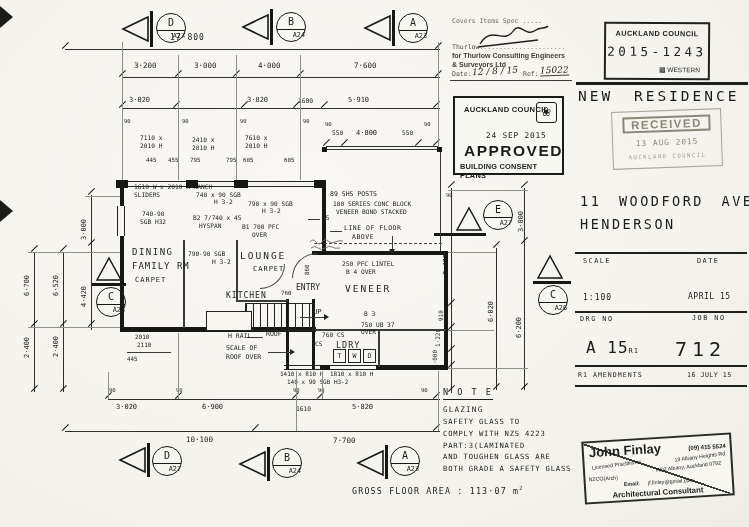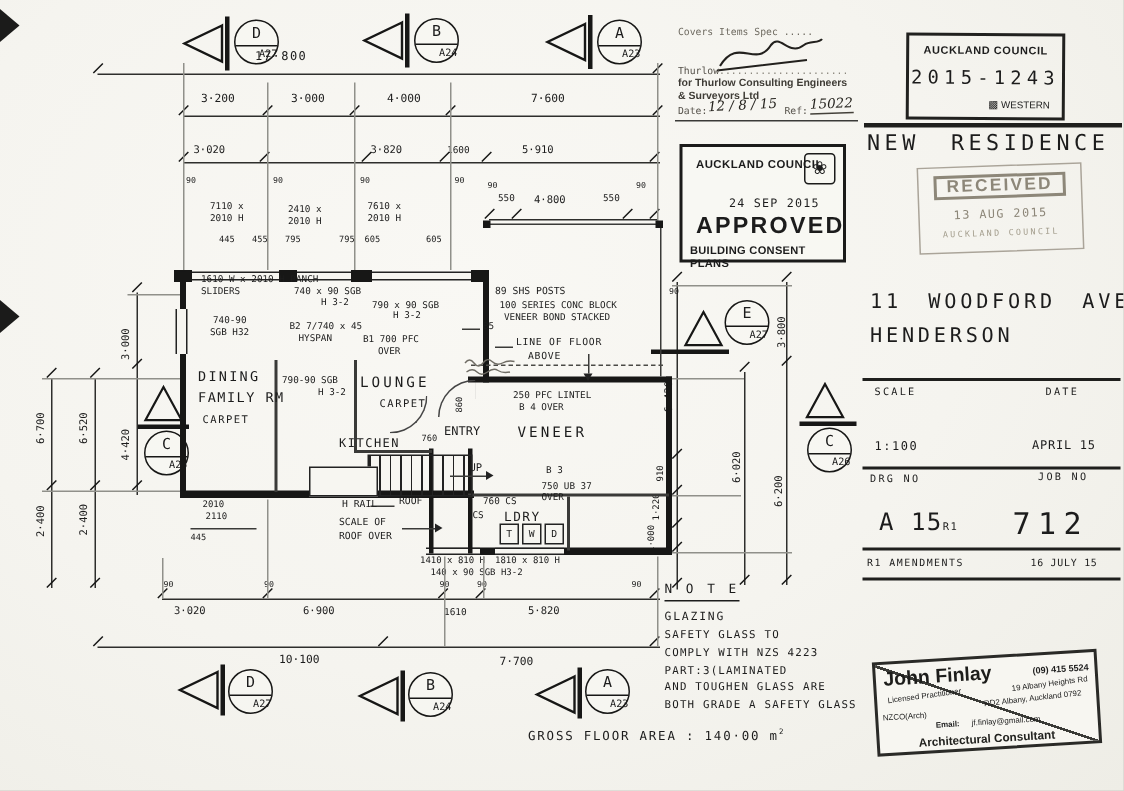--- a/index.html
+++ b/index.html
@@ -369,21 +369,21 @@
     </div>
   <svg class="tri" style="left:355px;top:449px;" width="30" height="28">
       <polygon points="28,2 3,14 28,26" fill="none" stroke="#171716" stroke-width="1.6"></polygon>
     </svg>
   <div class="mbar" style="left:385px;top:445px;width:3px;height:34px;"></div>
   <div class="mc" style="left:390px;top:446px;">
       <span class="l">A</span>
       <span class="s">A23</span>
     </div>
 
-  <span class="t" style="left:352px;top:486px;font-size:8.3px;letter-spacing:1.2px;"><span>GROSS FLOOR AREA : 140·00 m</span><sup>2</sup></span>
+  <span class="t" style="left:352px;top:486px;font-size:8.3px;letter-spacing:1.2px;"><span>GROSS FLOOR AREA : 113·07 m</span><sup>2</sup></span>
 
   <div class="t" style="left:443px;top:382px;">
     <div style="font-size:8.5px;letter-spacing:2px;border-bottom:1px solid #1c1c1c;padding-bottom:2px;display:inline-block;">N O T E</div>
     <div style="font-size:7.6px;margin-top:6px;letter-spacing:1.2px;">GLAZING</div>
     <div style="font-size:7.2px;margin-top:5px;letter-spacing:.8px;">SAFETY GLASS TO</div>
     <div style="font-size:7.2px;margin-top:4.5px;letter-spacing:.8px;">COMPLY WITH NZS 4223</div>
     <div style="font-size:7.2px;margin-top:4.5px;letter-spacing:.8px;">PART:3(LAMINATED</div>
     <div style="font-size:7.2px;margin-top:4.5px;letter-spacing:.8px;">AND TOUGHEN GLASS ARE</div>
     <div style="font-size:7.2px;margin-top:4.5px;letter-spacing:.8px;">BOTH GRADE A SAFETY GLASS</div>
   </div>

